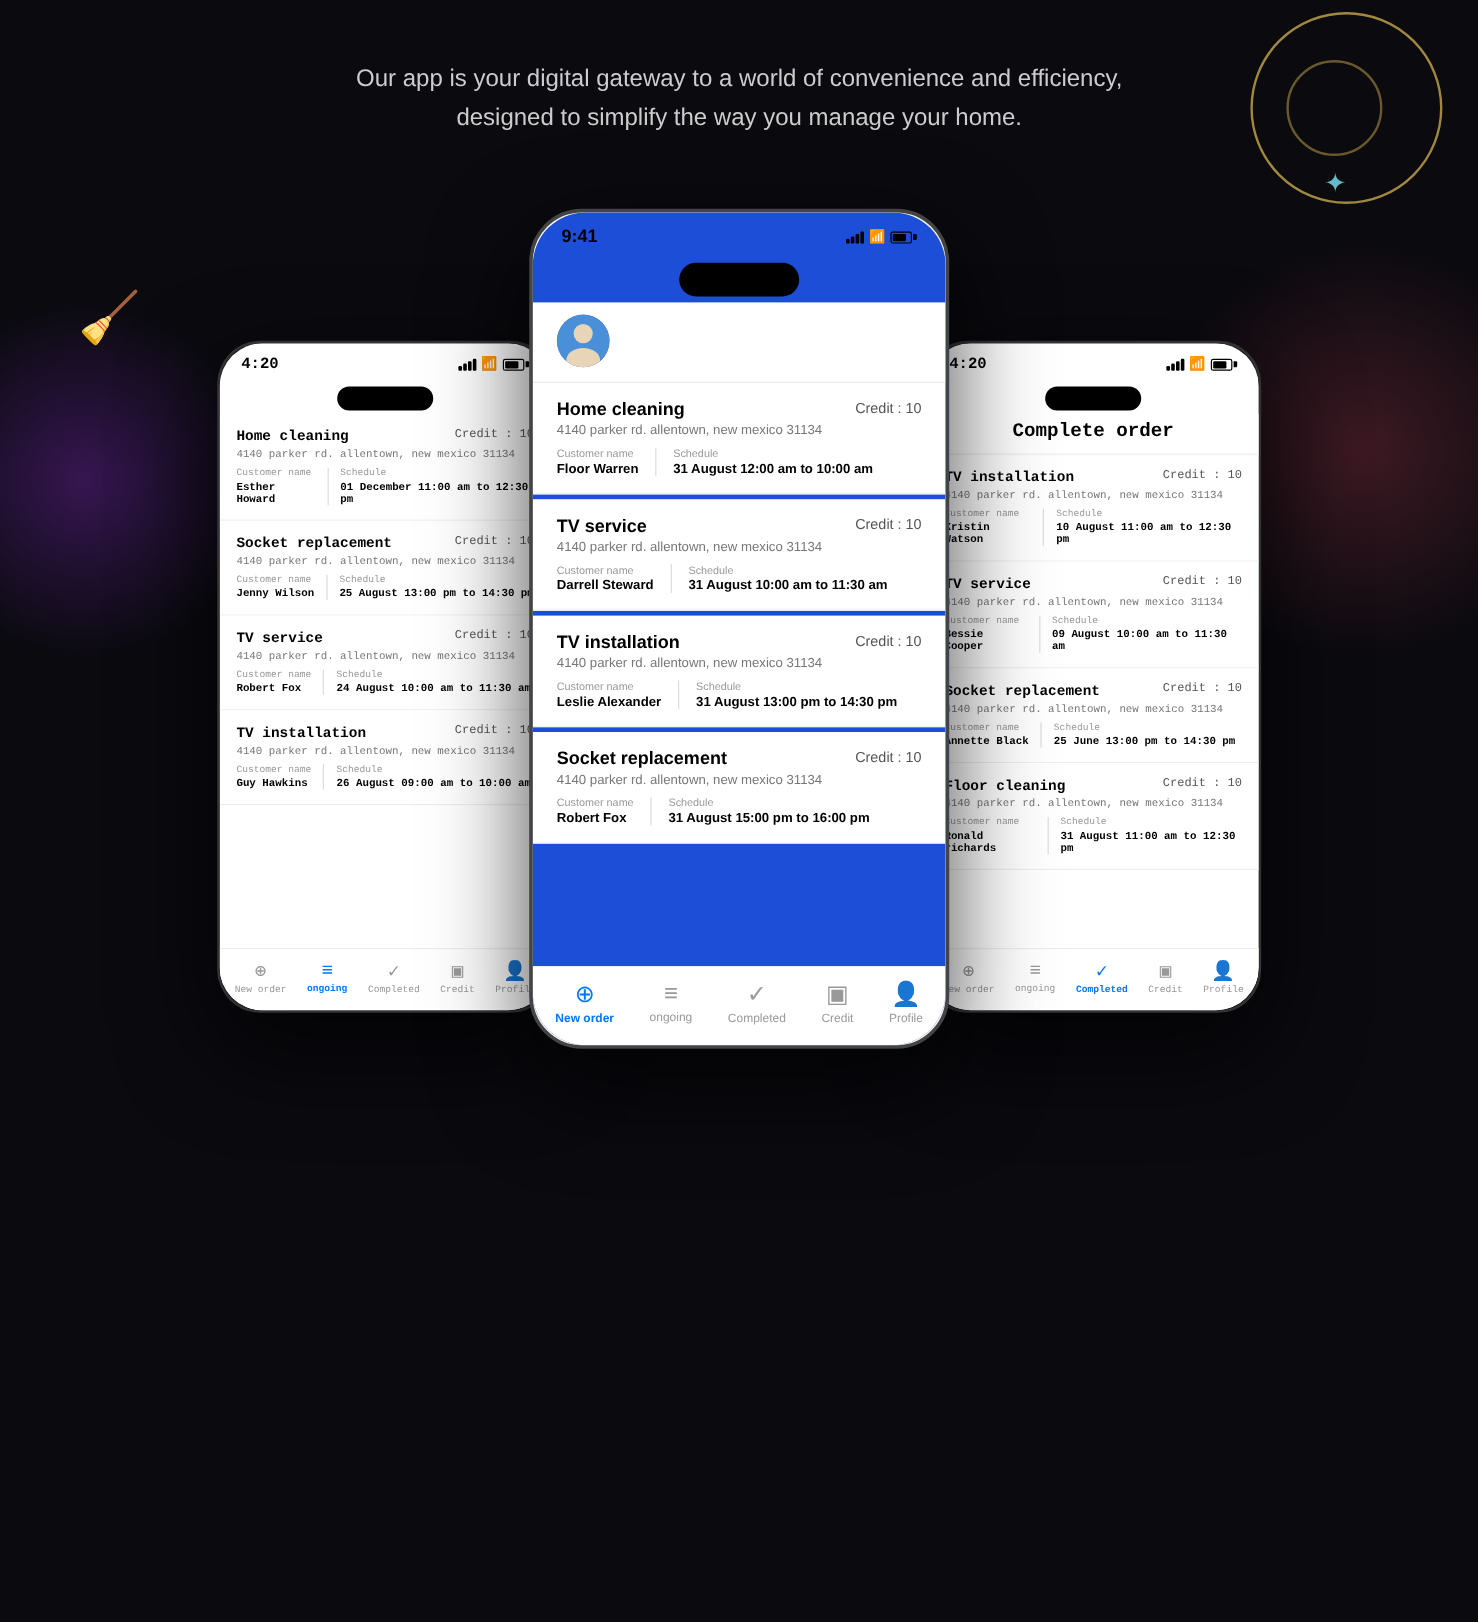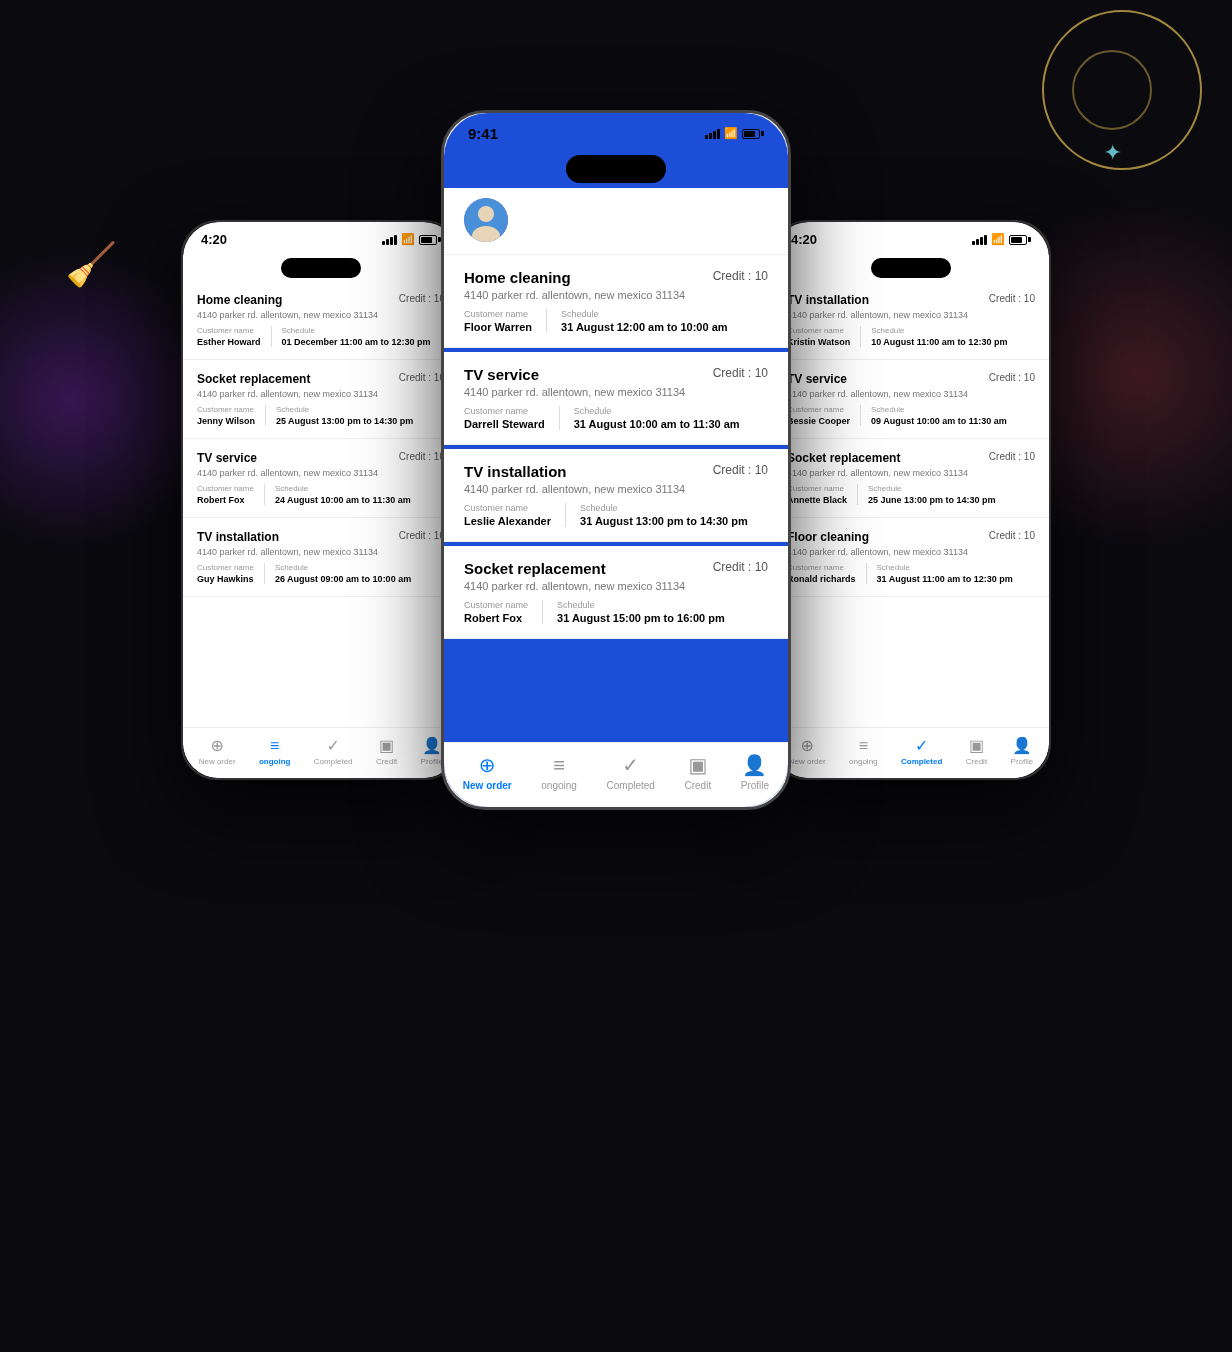--- a/index.html
+++ b/index.html
@@ -121,20 +121,21 @@
     }
 
     
     .phone-side {
       width: 280px;
       height: 560px;
       background: #1a1a1a;
       border: 2px solid #333;
       border-radius: 36px;
       margin-bottom: 30px;
+      font-family: Liberation Mono, monospace;
     }
     .phone-side.left {
       margin-right: -20px;
       z-index: 1;
     }
     .phone-side.right {
       margin-left: -20px;
       z-index: 1;
     }
 
@@ -476,20 +477,21 @@
 <div class="bg-circle-right"></div>
 <div class="bg-circle-right-inner"></div>
 <div class="bg-star">✦</div>
 <div class="bg-glow-left"></div>
 <div class="bg-glow-right"></div>
 <div class="bg-glow-center"></div>
 
 <div class="broom-icon">🧹</div>
 
 <div class="header">
+  <p class="header-subtitle">Our app is your digital gateway to a world of convenience and efficiency, designed to simplify the way you manage your home.</p>
 </div>
 
 <div class="phones-container">
 
   <div class="phone phone-side left">
     <div class="phone-screen">
 
       <div class="status-bar">
         <span class="status-time">4:20</span>
         <div class="status-icons">
@@ -752,20 +754,23 @@
           <div class="battery-icon">
             <div class="battery-body">
                 <div class="battery-fill"></div>
               </div>
             <div class="battery-tip"></div>
           </div>
         </div>
       </div>
       <div class="dynamic-island-small"></div>
 
+      <div class="page-title-bar">
+        <span class="page-title-text">Complete order</span>
+      </div>
 
       <div class="scrollable-content">
         <div class="order-card">
           <div class="order-header">
             <span class="order-title">TV installation</span>
             <span class="order-credit">Credit : 10</span>
           </div>
           <div class="order-address">4140 parker rd. allentown, new mexico 31134</div>
           <div class="order-details">
             <div class="order-detail-col">

